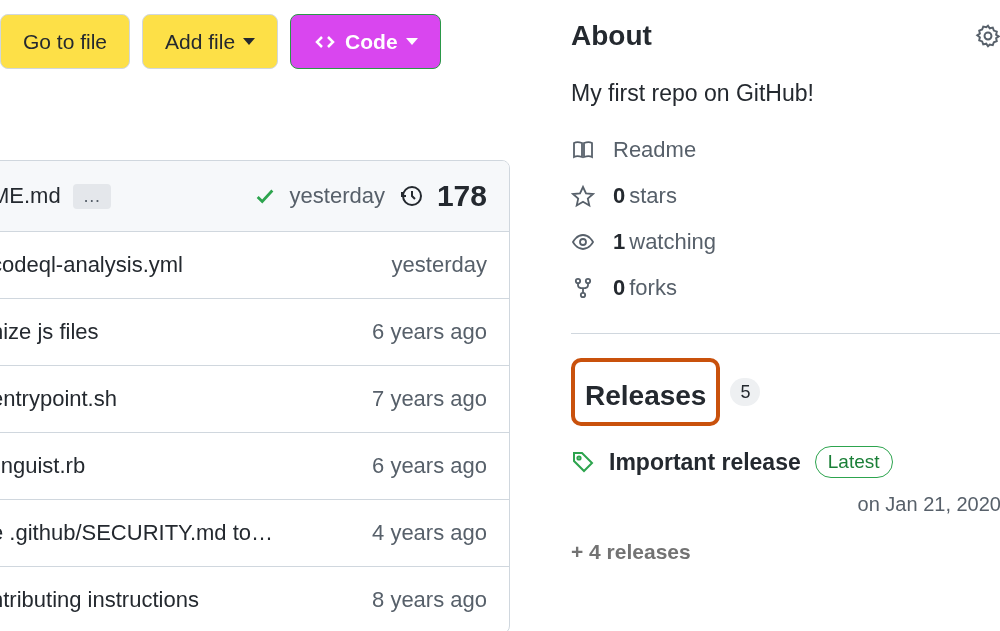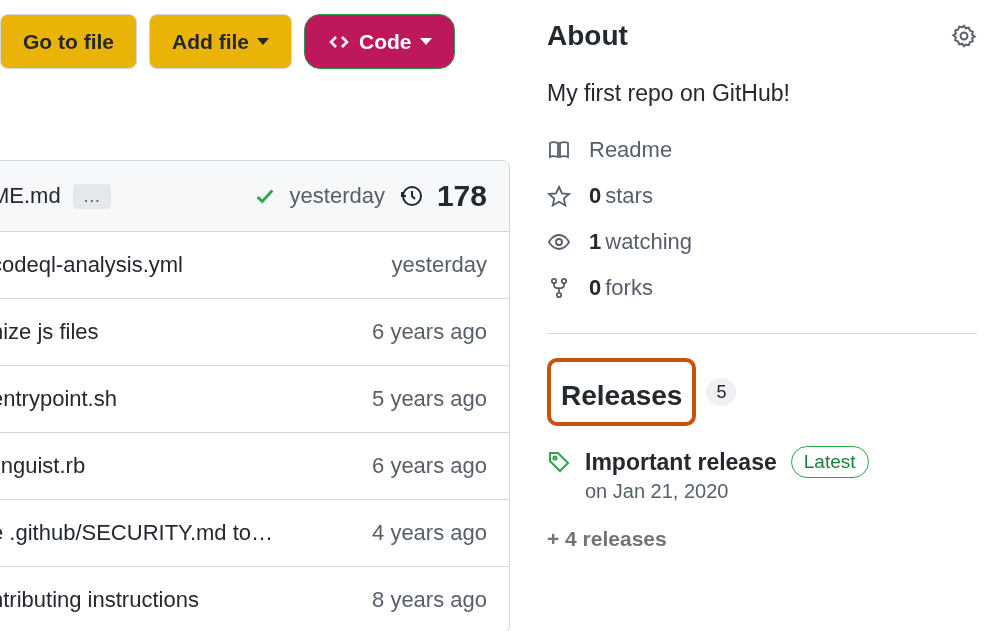--- a/index.html
+++ b/index.html
@@ -22,32 +22,31 @@
     gap: 12px;
   }
   .btn {
     display: inline-flex;
     align-items: center;
     gap: 8px;
     height: 55px;
     padding: 0 22px;
     border: 1px solid #d0d7de;
     border-radius: 8px;
-    background: #eab308;
+    background: #fde047;
     font-size: 21px;
-    font-weight: 700;
+    font-weight: 400;
     color: #24292f;
     cursor: pointer;
   }
   .btn-primary {
-    background: #be185d;
+    background: #d946ef;
     border-color: #2a9847;
     color: #fff;
     font-weight: 600;
-    border-radius: 16px;
   }
   .caret {
     width: 0; height: 0;
     border-left: 6px solid transparent;
     border-right: 6px solid transparent;
     border-top: 7px solid currentColor;
   }
   .caret-light { border-top-color: #fff; }
   .code-icon {
     width: 24px; height: 24px;
@@ -103,21 +102,21 @@
     padding: 20px 22px 20px 0;
     font-size: 22px;
   }
   .file-row:first-child { border-top: none; }
   .file-name { color: #24292f; }
   .file-time { color: #57606a; }
 
   
   .sidebar {
     position: absolute;
-    left: 547px;
+    left: 571px;
     top: 20px;
     width: 430px;
   }
   .about-head {
     display: flex;
     align-items: center;
     justify-content: space-between;
   }
   .about-head h2 {
     margin: 0;
@@ -170,34 +169,35 @@
     border-radius: 14px;
     background: #eef0f2;
     color: #24292f;
     font-size: 18px;
   }
   .release-entry {
     margin-top: 20px;
     display: flex;
     align-items: flex-start;
     gap: 14px;
+    text-align: right;
   }
   .tag-icon { width: 24px; height: 24px; fill: none; stroke: #2da44e; stroke-width: 2; margin-top: 4px; }
   .release-main { flex: 1; }
   .release-title-row { display: flex; align-items: center; gap: 14px; }
   .release-title { font-size: 23px; font-weight: 700; }
   .latest-pill {
     border: 1.5px solid #2da44e;
     color: #1a7f37;
     border-radius: 20px;
     padding: 4px 12px;
     font-size: 19px;
     font-weight: 500;
   }
-  .release-date { color: #57606a; font-size: 20px; margin-top: 2px; }
+  .release-date { color: #57606a; font-size: 20px; margin-top: 15px; }
   .more-releases {
     margin-top: 24px;
     color: #737373;
     font-size: 21px;
     font-weight: 600;
   }
 </style>
 </head>
 <body>
 
@@ -242,21 +242,21 @@
     <div class="file-row">
       <span class="file-name">codeql-analysis.yml</span>
       <span class="file-time">yesterday</span>
     </div>
     <div class="file-row">
       <span class="file-name">nize js files</span>
       <span class="file-time">6 years ago</span>
     </div>
     <div class="file-row">
       <span class="file-name">entrypoint.sh</span>
-      <span class="file-time">5 years ago</span>
+      <span class="file-time">7 years ago</span>
     </div>
     <div class="file-row">
       <span class="file-name">linguist.rb</span>
       <span class="file-time">6 years ago</span>
     </div>
     <div class="file-row">
       <span class="file-name">e .github/SECURITY.md to…</span>
       <span class="file-time">4 years ago</span>
     </div>
     <div class="file-row">

